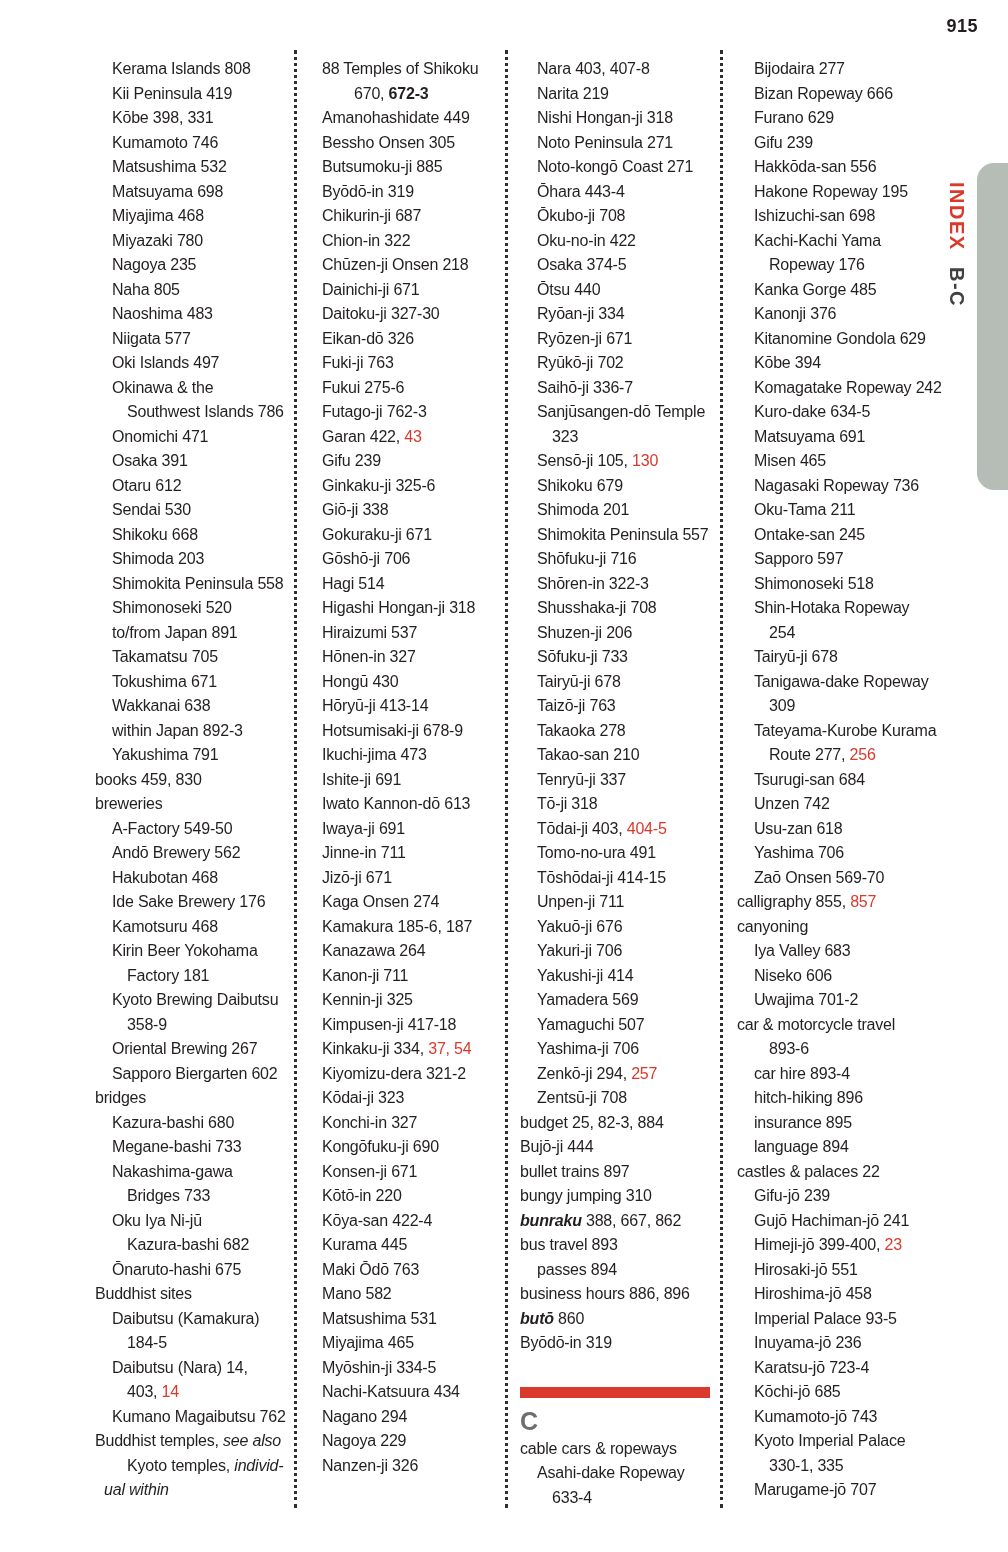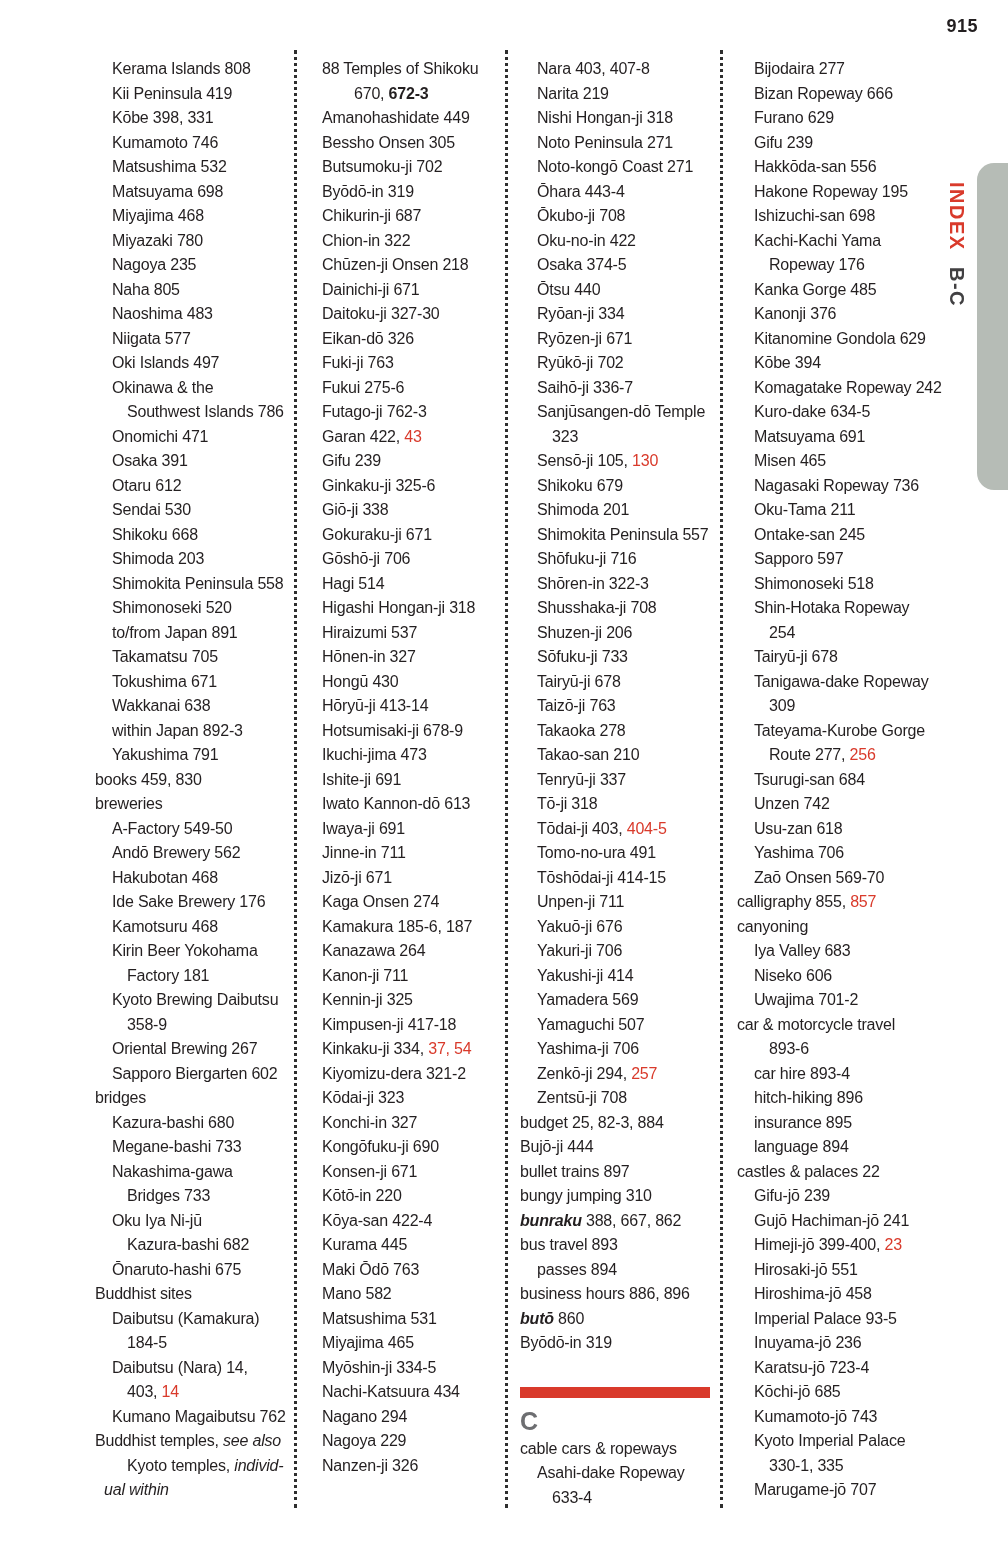--- a/index.html
+++ b/index.html
@@ -101,21 +101,21 @@
       <div class="line ind1"><span>Kumano Magaibutsu 762</span></div>
       <div class="line ind0"><span>Buddhist temples, </span><span class="s-i">see also</span></div>
       <div class="line ind2"><span>Kyoto temples, </span><span class="s-i">individ-</span></div>
       <div class="line ind3"><span class="s-i">ual within</span></div>
     </div>
   <div class="col col2">
       <div class="line ind0"><span>88 Temples of Shikoku</span></div>
       <div class="line ind2"><span>670, </span><span class="s-b">672-3</span></div>
       <div class="line ind0"><span>Amanohashidate 449</span></div>
       <div class="line ind0"><span>Bessho Onsen 305</span></div>
-      <div class="line ind0"><span>Butsumoku-ji 702</span></div>
+      <div class="line ind0"><span>Butsumoku-ji 885</span></div>
       <div class="line ind0"><span>Byōdō-in 319</span></div>
       <div class="line ind0"><span>Chikurin-ji 687</span></div>
       <div class="line ind0"><span>Chion-in 322</span></div>
       <div class="line ind0"><span>Chūzen-ji Onsen 218</span></div>
       <div class="line ind0"><span>Dainichi-ji 671</span></div>
       <div class="line ind0"><span>Daitoku-ji 327-30</span></div>
       <div class="line ind0"><span>Eikan-dō 326</span></div>
       <div class="line ind0"><span>Fuki-ji 763</span></div>
       <div class="line ind0"><span>Fukui 275-6</span></div>
       <div class="line ind0"><span>Futago-ji 762-3</span></div>
@@ -244,21 +244,21 @@
       <div class="line ind1"><span>Nagasaki Ropeway 736</span></div>
       <div class="line ind1"><span>Oku-Tama 211</span></div>
       <div class="line ind1"><span>Ontake-san 245</span></div>
       <div class="line ind1"><span>Sapporo 597</span></div>
       <div class="line ind1"><span>Shimonoseki 518</span></div>
       <div class="line ind1"><span>Shin-Hotaka Ropeway</span></div>
       <div class="line ind2"><span>254</span></div>
       <div class="line ind1"><span>Tairyū-ji 678</span></div>
       <div class="line ind1"><span>Tanigawa-dake Ropeway</span></div>
       <div class="line ind2"><span>309</span></div>
-      <div class="line ind1"><span>Tateyama-Kurobe Gorge</span></div>
+      <div class="line ind1"><span>Tateyama-Kurobe Kurama</span></div>
       <div class="line ind2"><span>Route 277, </span><span class="s-r">256</span></div>
       <div class="line ind1"><span>Tsurugi-san 684</span></div>
       <div class="line ind1"><span>Unzen 742</span></div>
       <div class="line ind1"><span>Usu-zan 618</span></div>
       <div class="line ind1"><span>Yashima 706</span></div>
       <div class="line ind1"><span>Zaō Onsen 569-70</span></div>
       <div class="line ind0"><span>calligraphy 855, </span><span class="s-r">857</span></div>
       <div class="line ind0"><span>canyoning</span></div>
       <div class="line ind1"><span>Iya Valley 683</span></div>
       <div class="line ind1"><span>Niseko 606</span></div>

